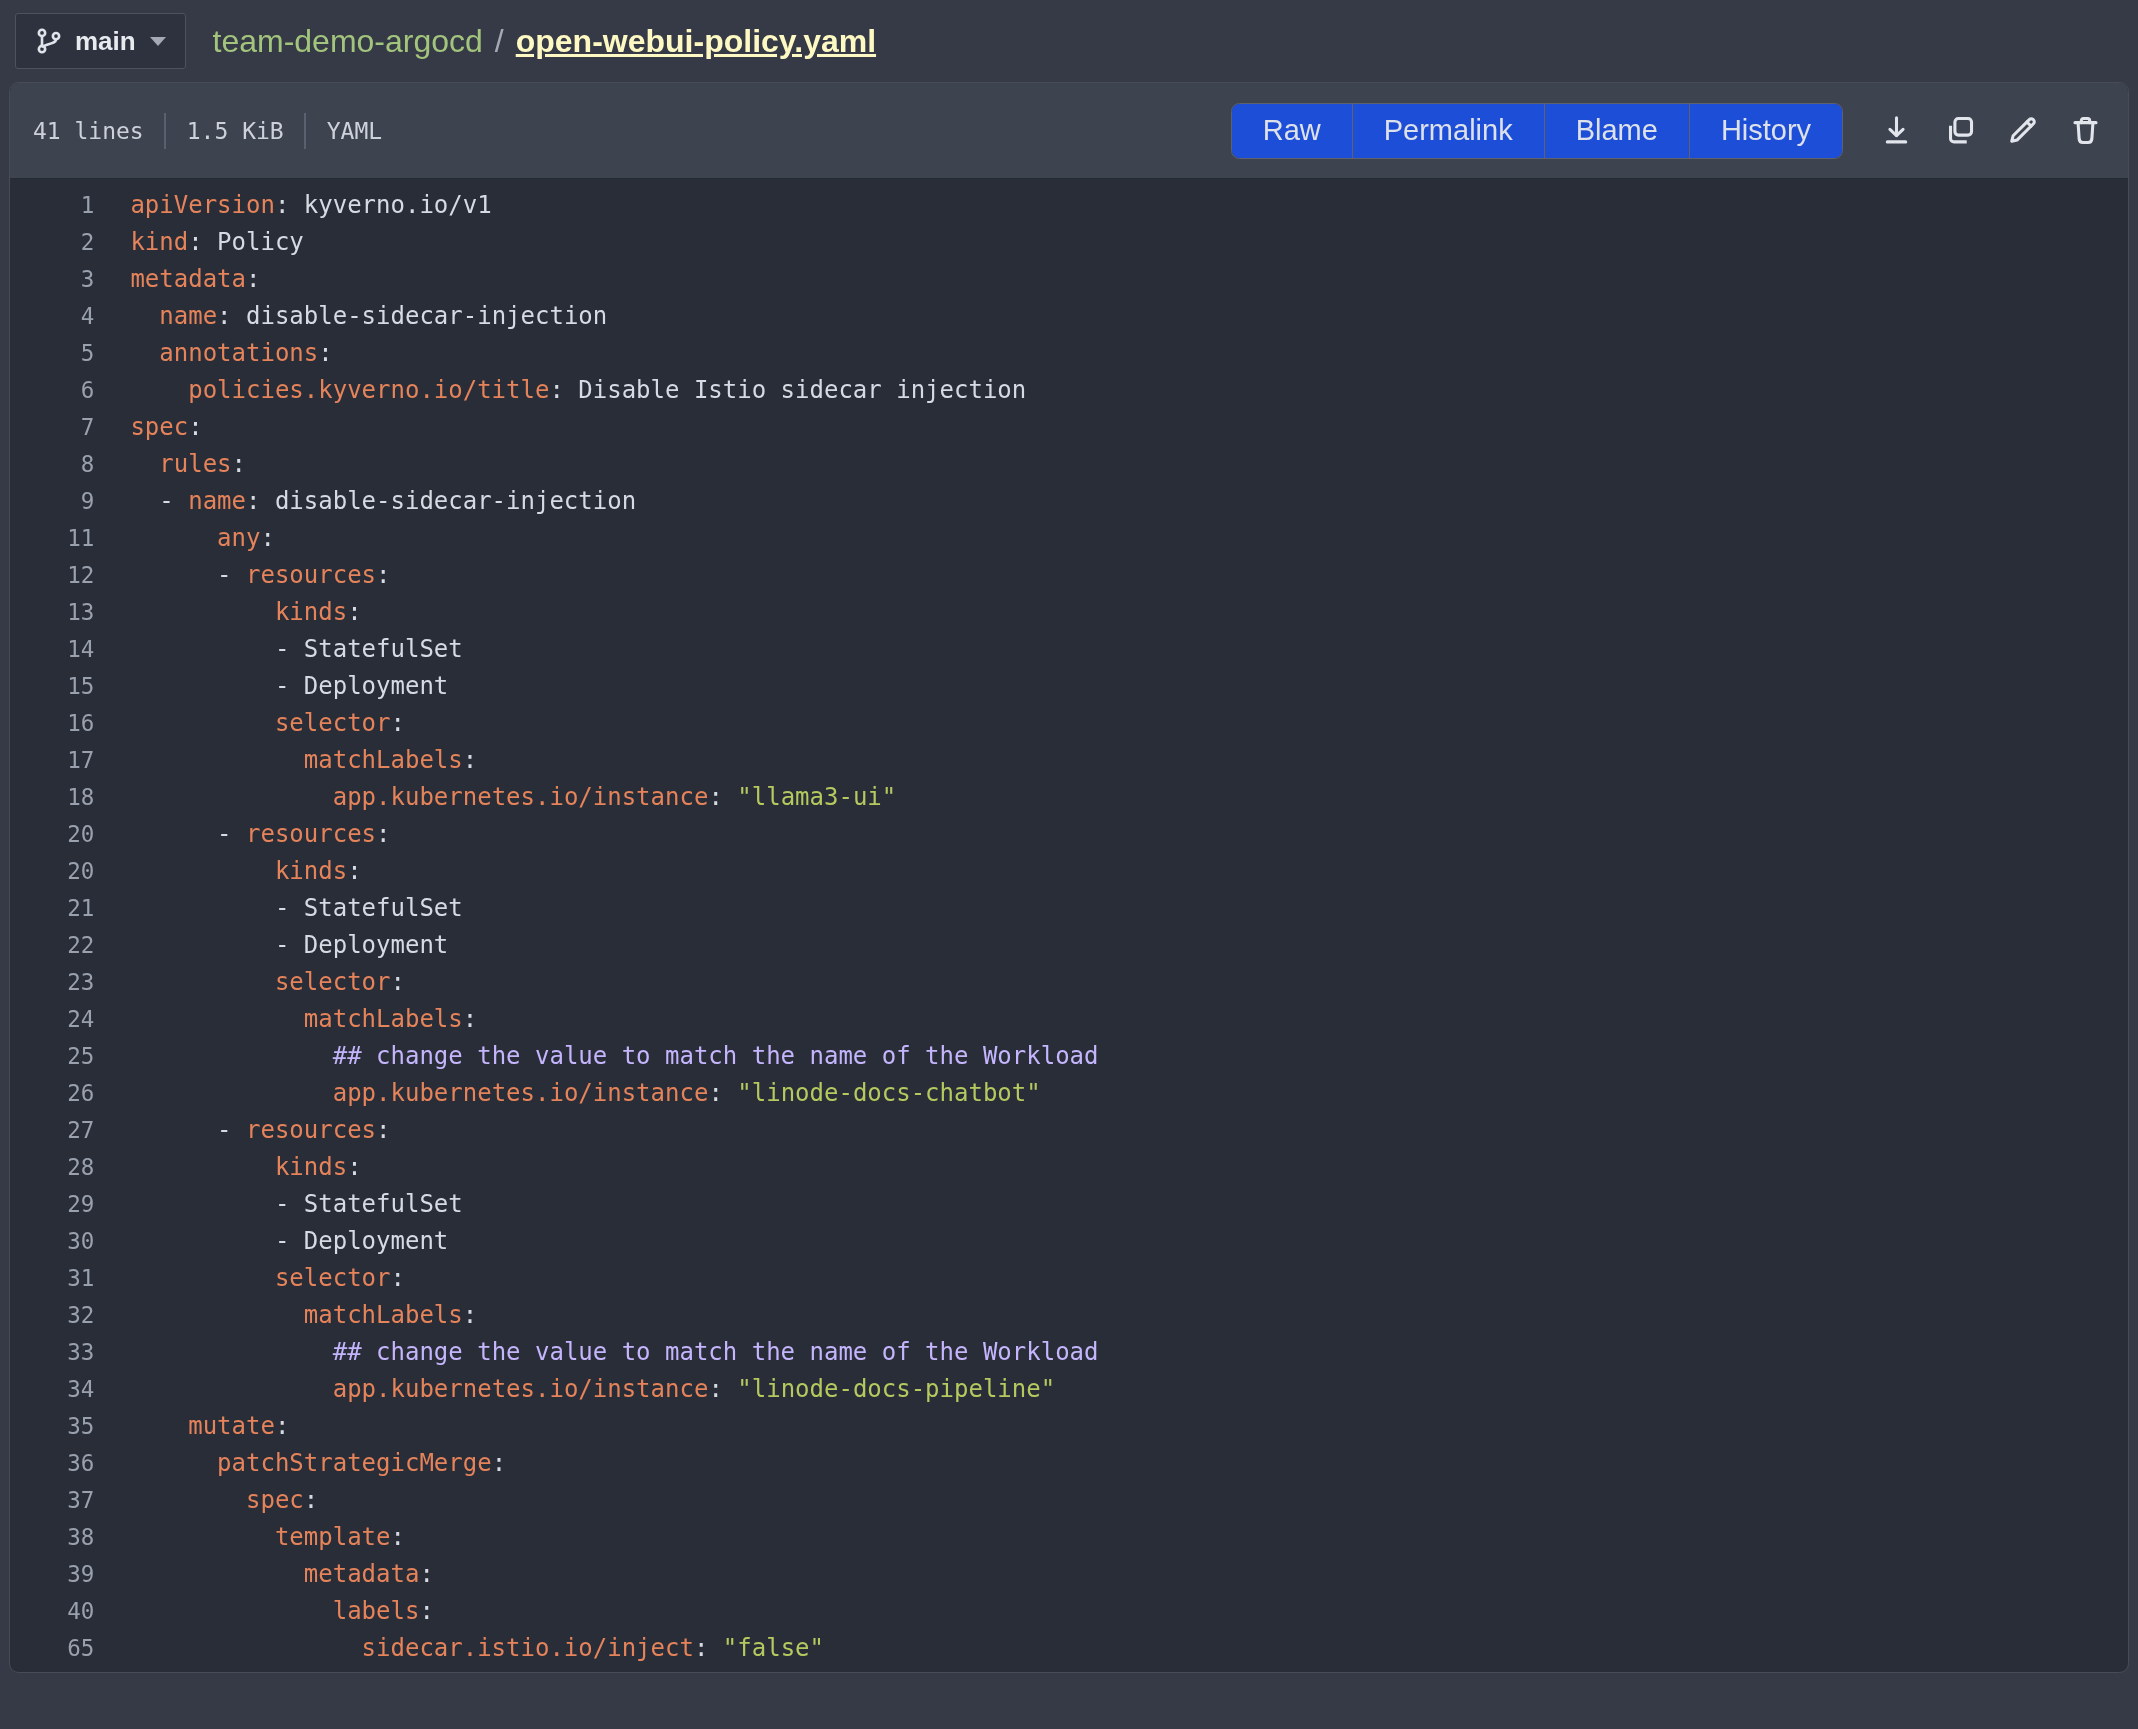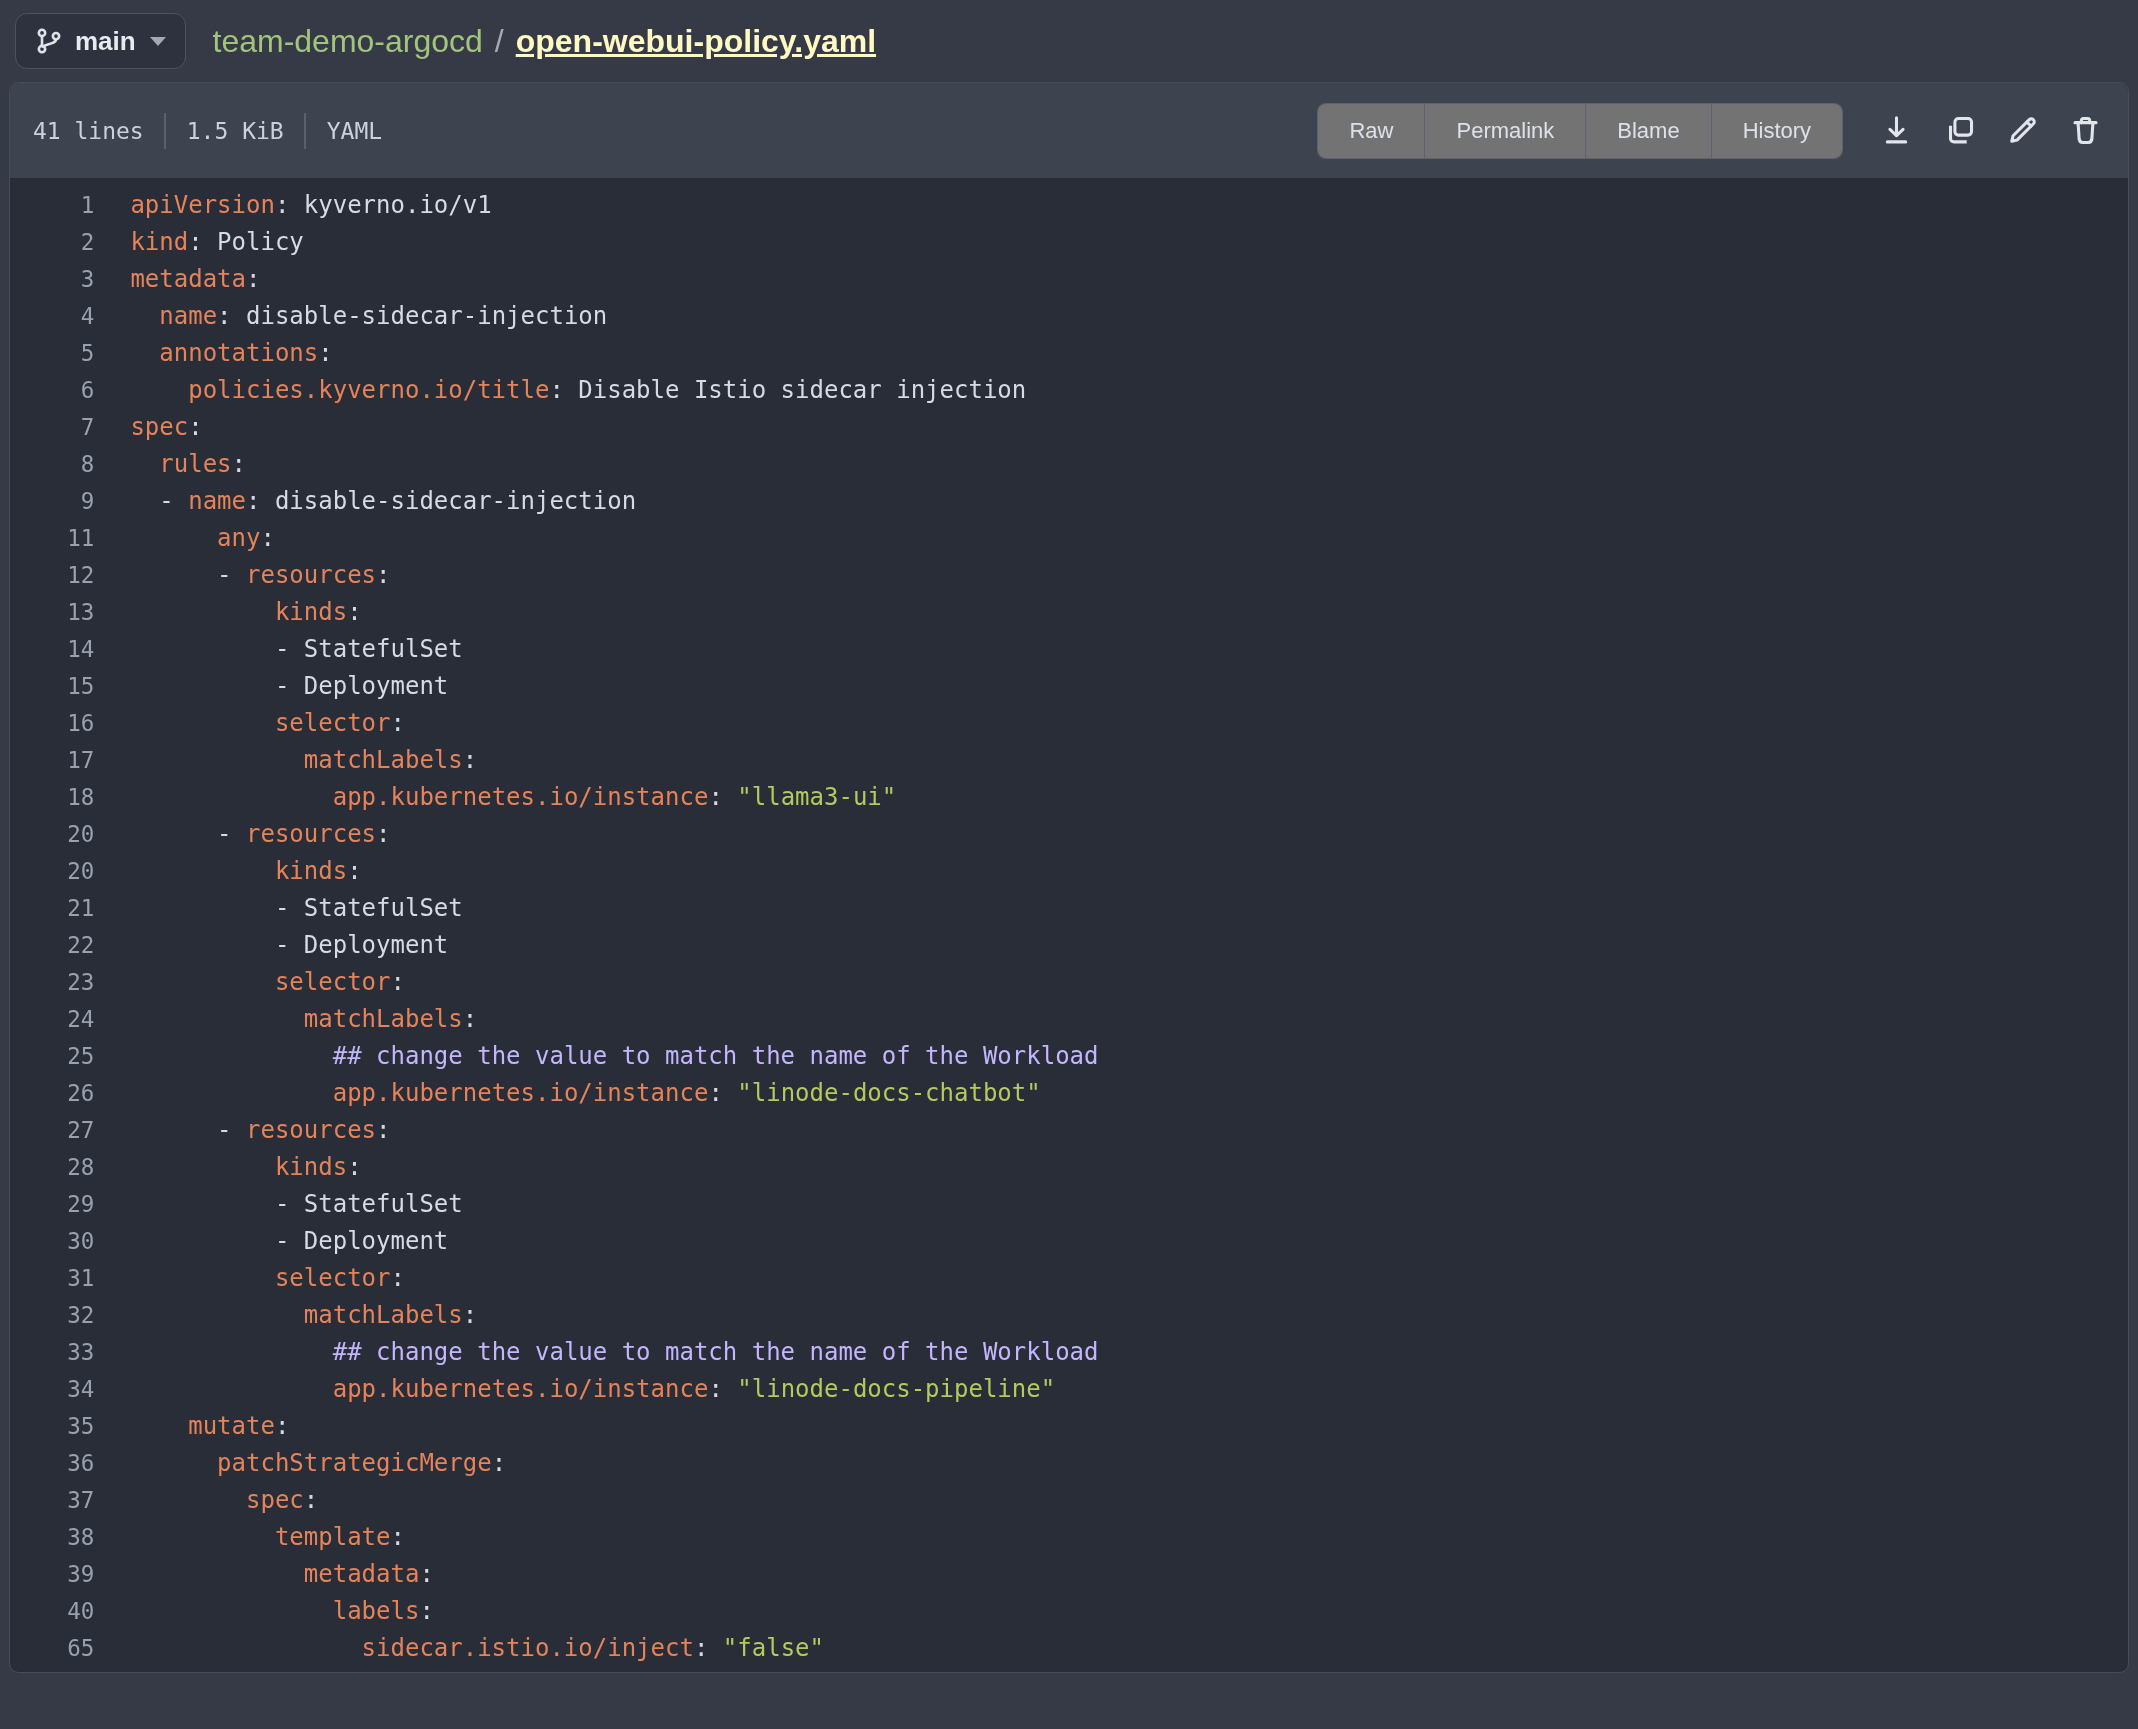--- a/index.html
+++ b/index.html
@@ -7,21 +7,21 @@
   body {
     width:2138px; height:1730px; overflow:hidden;
     background:#353a46;
     font-family:"Liberation Sans", sans-serif;
   }
   
   .top-bar { height:82px; display:flex; align-items:center; padding:0 22.5px 0 15px; }
   .branch-btn {
     display:flex; align-items:center; gap:12px;
     height:56px; padding:0 19px;
-    background:#2e323e; border:0.9px solid #4d5260; border-radius:12px;
+    background:#2e323e; border:0.9px solid #4d5260; border-radius:3px;
     color:#e7eaef; font-size:26px; font-weight:600; font-family:inherit; cursor:pointer;
   }
   .branch-btn svg { width:28px; height:28px; color:#dfe3ea; display:block; }
   .caret {
     width:0; height:0; margin-left:2.8px;
     border-left:8.4px solid transparent; border-right:8.4px solid transparent;
     border-top:9.4px solid #a3a9b5;
   }
   .breadcrumb { margin-left:26px; font-size:32px; display:flex; align-items:center; gap:12px; }
   .repo-link { color:#a3c47c; text-decoration:none; cursor:pointer; }
@@ -36,22 +36,22 @@
   .file-header {
     height:96px; background:#3e4350;
     display:flex; align-items:center; justify-content:space-between;
     padding:0 22.5px; border-bottom:0.9px solid #262a33;
   }
   .meta { display:flex; align-items:center; font-family:"DejaVu Sans Mono", monospace; font-size:23px; color:#ccd1da; }
   .vdiv { width:1.9px; height:36px; background:#5a6070; margin:0 20.6px; }
   .actions { display:flex; align-items:center; }
   .btn-group { display:flex; border:0.9px solid #5c6270; border-radius:8.4px; overflow:hidden; }
   .btn-group button {
-    background:#737373; border:none; border-left:0.9px solid #5c6270;
-    color:#dde1e9; font-size:22px; font-family:inherit;
+    background:#1d4ed8; border:none; border-left:0.9px solid #5c6270;
+    color:#dde1e9; font-size:29px; font-family:inherit;
     padding:0 31px; height:54px; cursor:pointer;
   }
   .btn-group button:first-child { border-left:none; }
   .icon-btn {
     background:none; border:none; padding:0; margin-left:26px;
     width:37px; height:37px; color:#e2e6ec; cursor:pointer;
   }
   .icon-btn:first-of-type { margin-left:36px; }
   .icon-btn svg { width:35px; height:35px; display:block; }
 

